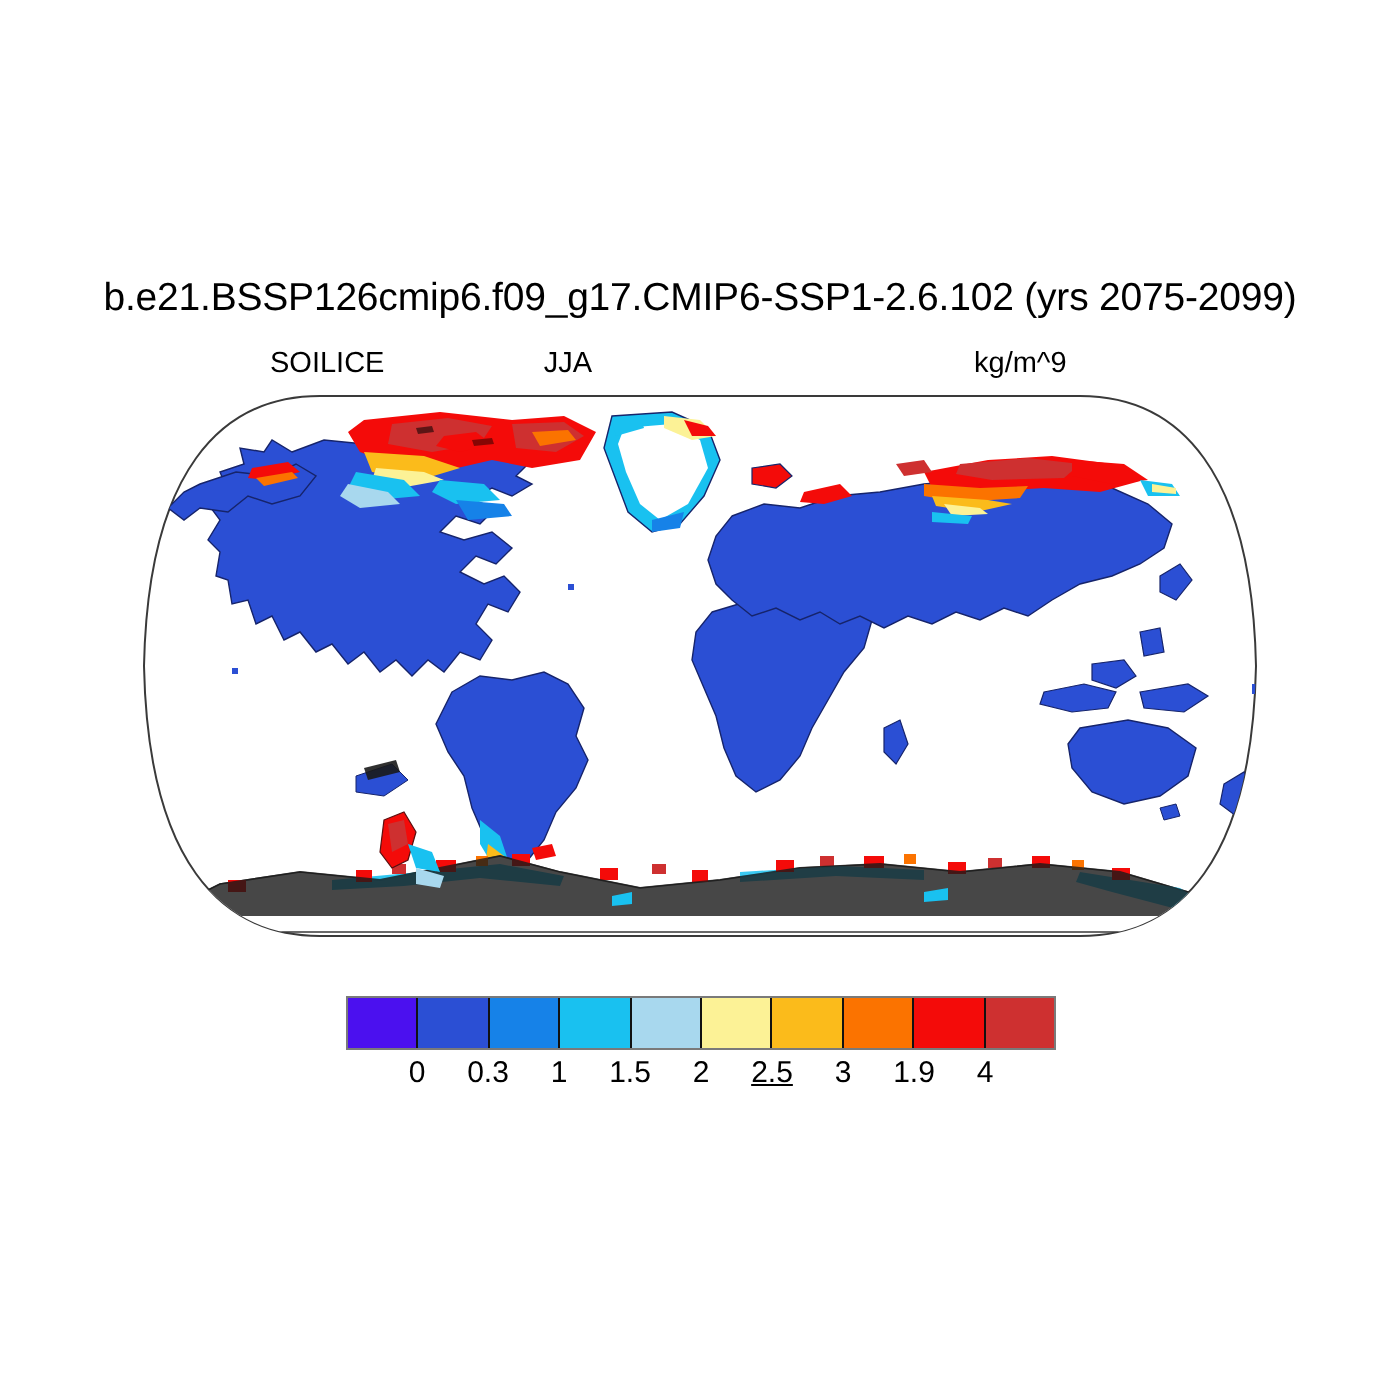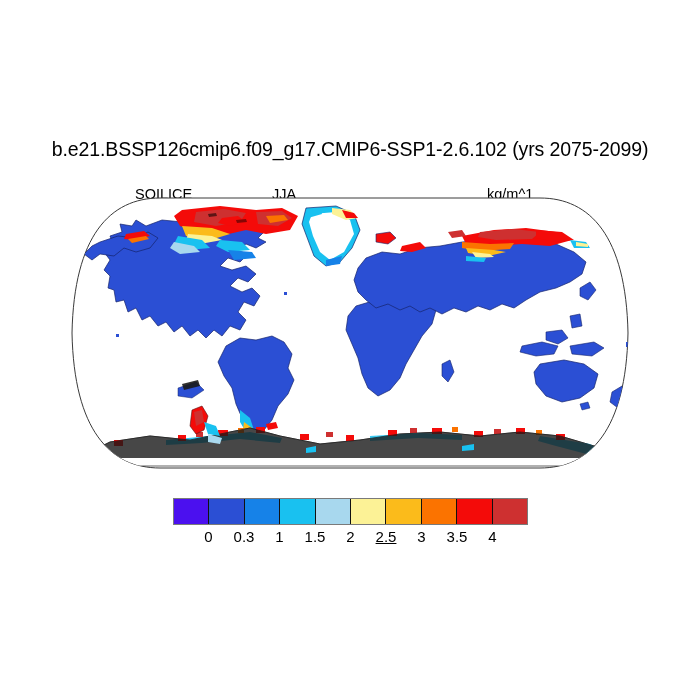--- a/index.html
+++ b/index.html
@@ -23,21 +23,20 @@
     letter-spacing:-0.1px;
     white-space:nowrap;
     color:#000;
   }
   .sub-label{
     position:absolute;
     top:174px;
     font-size:14.5px;
     white-space:nowrap;
     color:#000;
-    margin-top:12px;
   }
   .sub-left{left:135px;}
   .sub-center{left:0;width:568px;text-align:center;}
   .sub-right{left:487px;}
 
   
   #map-area{
     position:absolute;
     left:70px;top:196px;
     width:560px;height:275px;
@@ -80,21 +79,21 @@
 <body>
 
 <div id="root">
 
   <div class="main-title">b.e21.BSSP126cmip6.f09_g17.CMIP6-SSP1-2.6.102 (yrs 2075-2099)</div>
 
   <div class="sub-label sub-left">SOILICE</div>
 
   <div class="sub-label sub-center">JJA</div>
 
-  <div class="sub-label sub-right">kg/m^1</div>
+  <div class="sub-label sub-right">kg/m^9</div>
 
   <div id="map-area">
     <svg id="map-svg" viewBox="0 0 560 275" xmlns="http://www.w3.org/2000/svg">
       <defs>
         <clipPath id="globeClip">
           <path d="M280,2 L470,2 C520,2 556,40 558,137 C556,234 520,272 470,272
                    L90,272 C40,272 4,234 2,137 C4,40 40,2 90,2 Z"></path>
         </clipPath>
       </defs>
 
@@ -265,17 +264,17 @@
       <div class="cb-seg" title="&gt; 4 kg/m^2" style="background: rgb(206, 48, 48);"></div>
     </div>
   <div id="cb-ticklabels">
       <span class="cb-tick" style="left: 10%;">0</span>
       <span class="cb-tick" style="left: 20%;">0.3</span>
       <span class="cb-tick" style="left: 30%;">1</span>
       <span class="cb-tick" style="left: 40%;">1.5</span>
       <span class="cb-tick" style="left: 50%;">2</span>
       <span class="cb-tick" style="left: 60%; text-decoration: underline;">2.5</span>
       <span class="cb-tick" style="left: 70%;">3</span>
-      <span class="cb-tick" style="left: 80%;">3.5</span>
+      <span class="cb-tick" style="left: 80%;">1.9</span>
       <span class="cb-tick" style="left: 90%;">4</span>
     </div>
 
 </div>
 
 </body></html>

